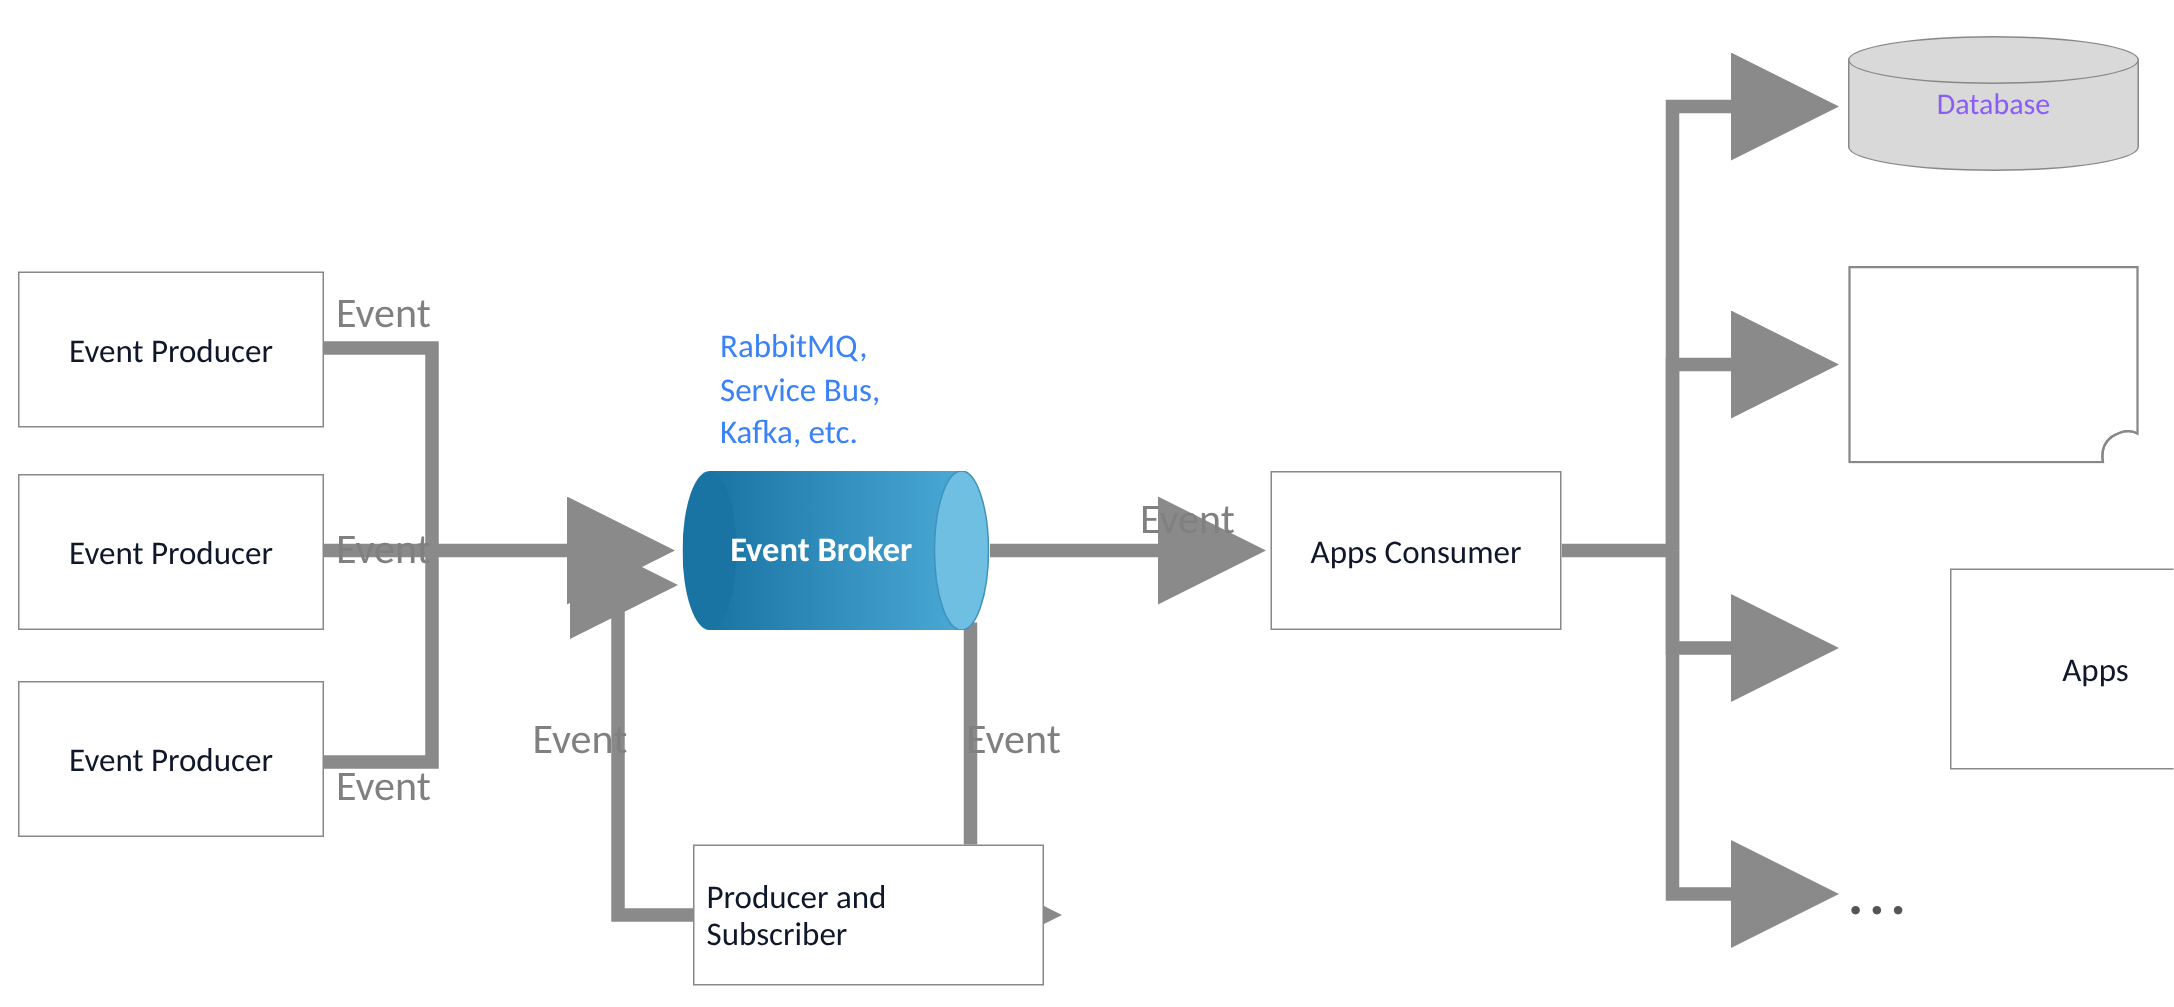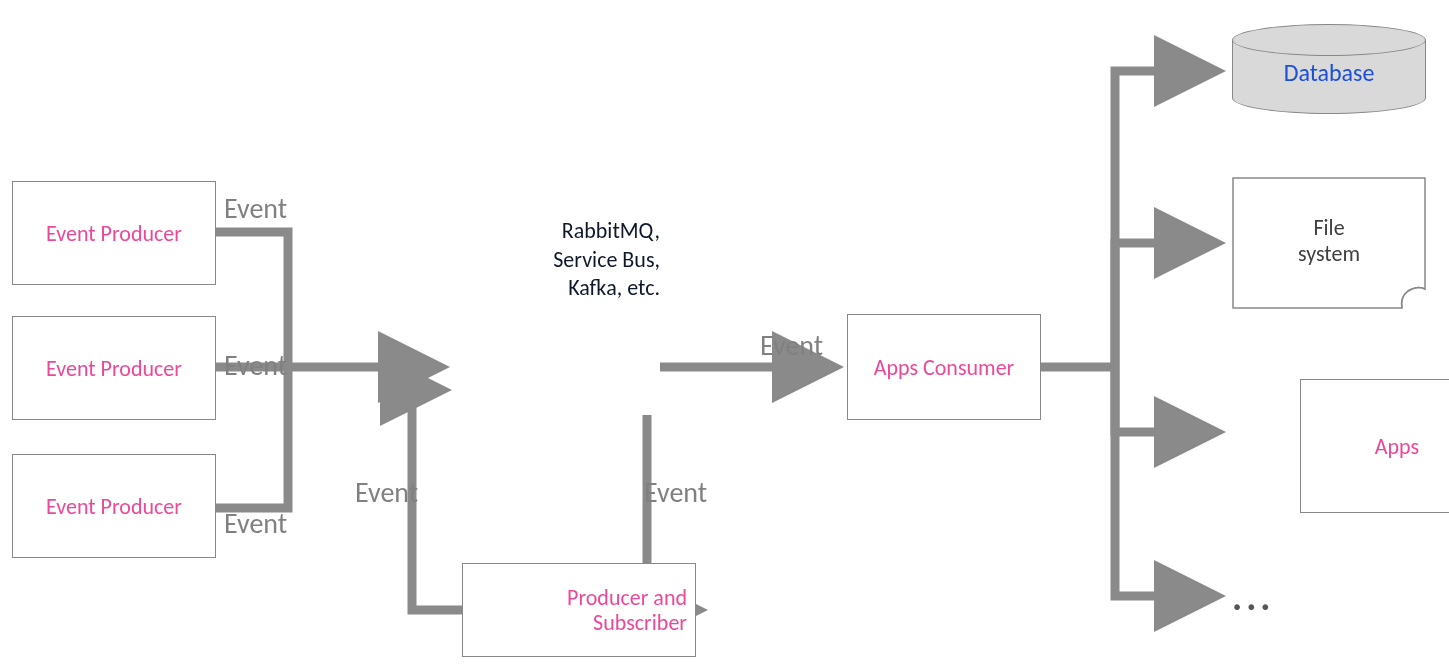--- a/index.html
+++ b/index.html
@@ -23,36 +23,36 @@
     height: 671px;
     pointer-events: none;
   }
   .box {
     position: absolute;
     background: #fff;
     border: 1.5px solid #888;
     display: flex;
     align-items: center;
     justify-content: center;
-    text-align: right;
+    text-align: left;
     font-size: 22px;
-    color: #ec4899;
+    color: #0f172a;
     box-sizing: border-box;
   }
   .box.two-line { line-height: 1.15; padding: 4px 8px; }
   .label {
     position: absolute;
     font-size: 28px;
     color: #808080;
   }
   .broker-note {
     position: absolute;
     font-size: 22px;
-    color: #0f172a;
-    text-align: right;
+    color: #3b82f6;
+    text-align: left;
     line-height: 1.3;
     width: 180px;
   }
   .dots {
     position: absolute;
     font-size: 38px;
     font-weight: bold;
     color: #555;
     letter-spacing: 4px;
   }
@@ -88,22 +88,22 @@
     border-radius: 50%;
     background: #d9d9d9;
     border: 1.5px solid #888;
     box-sizing: border-box;
   }
   .db .text {
     position: absolute;
     left: 0; right: 0;
     top: 34px;
     text-align: center;
-    font-size: 24px;
-    color: #1d4ed8;
+    font-size: 20px;
+    color: #8b5cf6;
   }
   
   .broker {
     position: absolute;
     left: 455px;
     top: 314px;
     width: 200px;
     height: 106px;
   }
   .broker svg {
@@ -183,20 +183,32 @@
   <div class="box" style="left:12px; top:181px; width:204px; height:104px;">Event Producer</div>
   <div class="box" style="left:12px; top:316px; width:204px; height:104px;">Event Producer</div>
   <div class="box" style="left:12px; top:454px; width:204px; height:104px;">Event Producer</div>
 
   <span class="label" style="left:224px; top:191px;">Event</span>
   <span class="label" style="left:224px; top:348px;">Event</span>
   <span class="label" style="left:224px; top:506px;">Event</span>
 
   <div class="broker-note" style="left:480px; top:217px;">RabbitMQ,<br>Service Bus,<br>Kafka, etc.</div>
 
+  <div class="broker">
+    <svg width="205" height="106" viewBox="0 0 205 106">
+
+      <rect x="18" y="0" width="170" height="106" fill="url(#brokerGrad)"></rect>
+
+      <ellipse cx="18" cy="53" rx="18" ry="53" fill="#1a74a3"></ellipse>
+
+      <ellipse cx="186" cy="53" rx="18" ry="53" fill="#6fbfe2"></ellipse>
+      <ellipse cx="186" cy="53" rx="18" ry="53" fill="none" stroke="#3f92bd" stroke-width="1"></ellipse>
+    </svg>
+    <div class="text">Event Broker</div>
+  </div>
 
   <span class="label" style="left:355px; top:475px;">Event</span>
   <span class="label" style="left:644px; top:475px;">Event</span>
 
   <div class="box two-line" style="left:462px; top:563px; width:234px; height:94px;">Producer and Subscriber</div>
 
   <span class="label" style="left:760px; top:328px;">Event</span>
 
   <div class="box" style="left:847px; top:314px; width:194px; height:106px;">Apps Consumer</div>
 
@@ -205,20 +217,19 @@
     <div class="body"></div>
     <div class="top"></div>
     <div class="text">Database</div>
   </div>
 
   <div class="filebox" style="left:1232px; top:177px;">
     <svg width="194" height="132" viewBox="0 0 194 132">
       <path d="M1 1 H193 V112 Q186 108 176 114 Q168 120 170 131 H1 Z" fill="#fff" stroke="#888" stroke-width="1.5"></path>
       <path d="M193 112 Q186 108 176 114 Q168 120 170 131" fill="none" stroke="#888" stroke-width="1.5"></path>
     </svg>
-    <div class="text">File<br>system</div>
   </div>
 
   <div class="box" style="left:1300px; top:379px; width:194px; height:134px;">Apps</div>
 
   <div class="dots" style="left:1232px; top:574px;">...</div>
 
 </div>
 
 </body></html>

